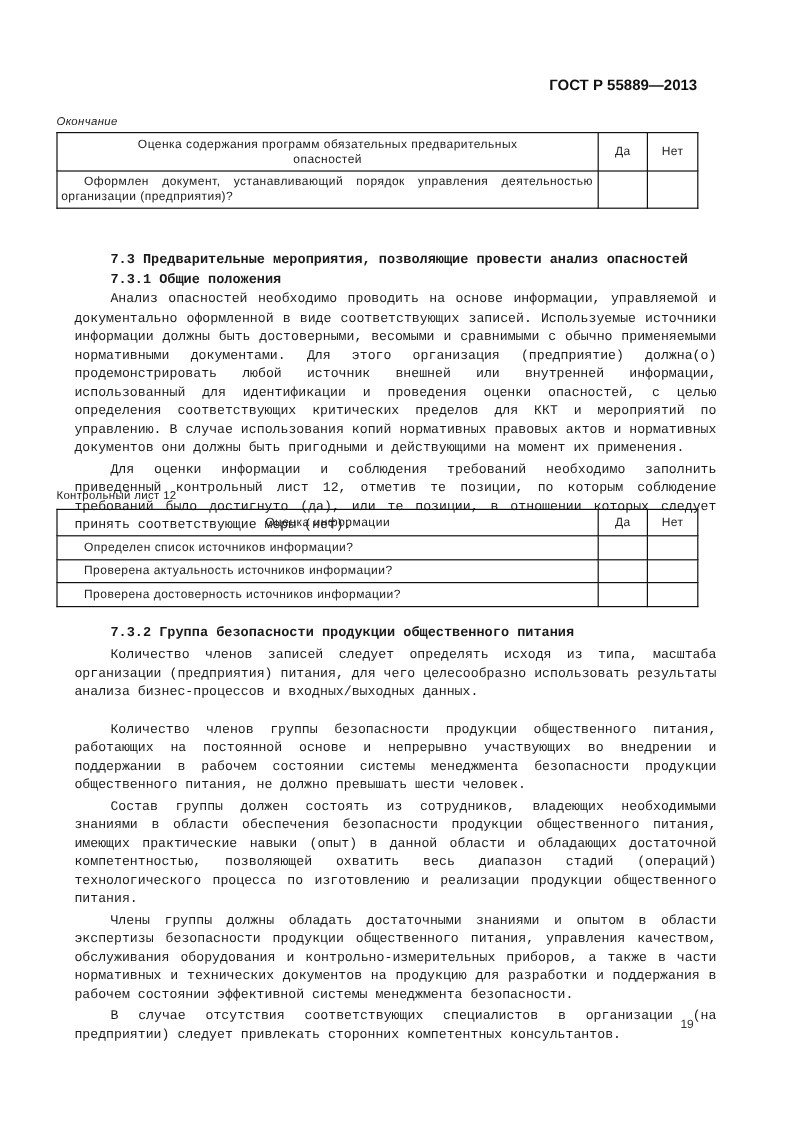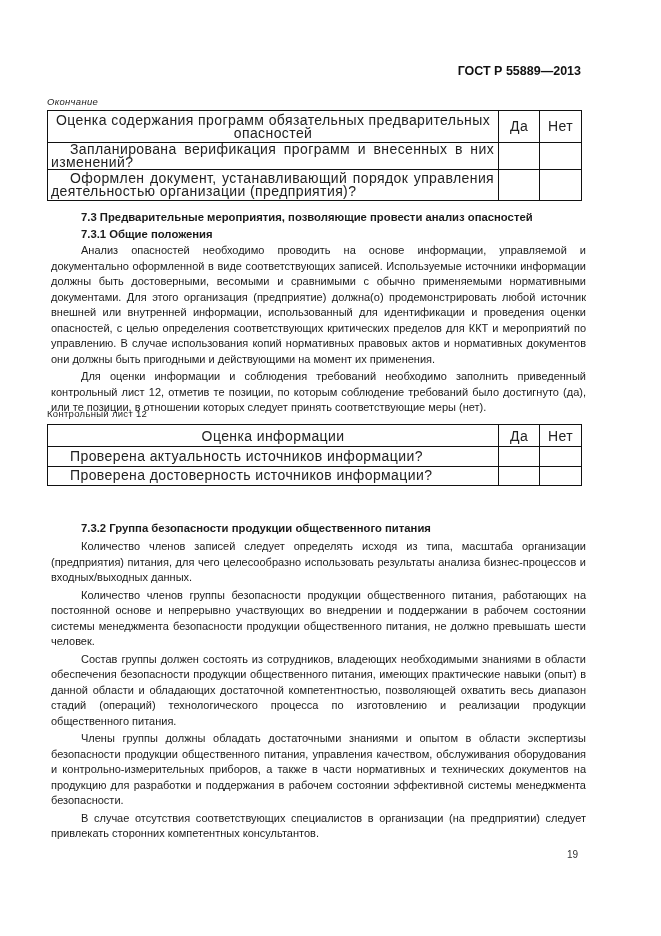--- a/index.html
+++ b/index.html
@@ -1,35 +1,35 @@
 <!DOCTYPE html>
 <html><head>
 <meta charset="utf-8">
 <style>
   html, body { margin: 0; padding: 0; background: #ffffff; }
   body { width: 661px; height: 936px; position: relative; overflow: hidden; color: #1a1a1a; }
   .page { position: absolute; left: 0; top: 0; width: 661px; height: 932px; background: #fff; }
   .hdr { position: absolute; right: 80px; top: 64px; font-family: "Liberation Sans", sans-serif; font-weight: bold; font-size: 12.5px; letter-spacing: 0; color: #111; }
   .caption { position: absolute; left: 47px; font-family: "Liberation Sans", sans-serif; font-size: 9.5px; color: #222; letter-spacing: 0.3px; }
   .caption.italic { font-style: italic; text-align: right; }
-  table.chk { position: absolute; left: 47px; width: 535px; border-collapse: collapse; font-family: "Liberation Sans", sans-serif; font-size: 14px; letter-spacing: 0.4px; color: #222; }
+  table.chk { position: absolute; left: 47px; width: 535px; border-collapse: collapse; font-family: "Liberation Sans", sans-serif; font-size: 10px; letter-spacing: 0.4px; color: #222; }
   table.chk td, table.chk th { border: 1.3px solid #111; padding: 0; font-weight: normal; }
   table.chk th { text-align: center; vertical-align: middle; }
   table.chk td.q { padding-left: 3px; padding-right: 4px; text-indent: 19px; text-align: justify; line-height: 13px; }
   table.chk col.c1 { width: 452px; }
   table.chk col.c2 { width: 41px; }
   table.chk col.c3 { width: 42px; }
   .t1 { top: 110px; }
   .t1 thead th { height: 31px; line-height: 13px; }
   .t1 tr.r1 td { height: 18px; }
   .t1 tr.r2 td { height: 28px; padding-top: 1px; padding-bottom: 1px; }
   .t2 { top: 424px; }
   .t2 thead th { height: 21px; }
   .t2 tbody td { height: 18.5px; }
-  .text { position: absolute; left: 51px; width: 535px; font-family: Liberation Sans, sans-serif; font-size: 11px; line-height: 15.5px; color: #1a1a1a; }
+  .text { position: absolute; left: 62px; width: 535px; font-family: Liberation Mono, monospace; font-size: 11px; line-height: 15.5px; color: #1a1a1a; }
   .text p { margin: 0; text-indent: 30px; text-align: justify; }
   .h { font-weight: bold; font-size: 11.3px; padding-left: 30px; margin: 0; line-height: 17px; }
   .pnum { position: absolute; left: 567px; top: 849px; font-family: "Liberation Sans", sans-serif; font-size: 10px; color: #333; }
 </style>
 </head>
 <body>
 
 <div class="page">
 
   <div class="hdr">ГОСТ Р 55889—2013</div>
@@ -46,25 +46,20 @@
       <tr>
         <th>
           <span>Оценка содержания программ обязательных предварительных</span><br>
           <span>опасностей</span>
         </th>
         <th>Да</th>
         <th>Нет</th>
       </tr>
     </thead>
     <tbody>
-      <tr class="r1">
-        <td class="q">Запланирована верификация программ и внесенных в них изменений?</td>
-        <td></td>
-        <td></td>
-      </tr>
       <tr class="r2">
         <td class="q">Оформлен документ, устанавливающий порядок управления деятельностью организации (предприятия)?</td>
         <td></td>
         <td></td>
       </tr>
     </tbody>
   </table>
 
   <div class="text" style="top:209px">
     <div class="h">7.3  Предварительные мероприятия, позволяющие провести анализ опасностей</div>
@@ -83,35 +78,40 @@
       </colgroup>
     <thead>
       <tr>
         <th>Оценка информации</th>
         <th>Да</th>
         <th>Нет</th>
       </tr>
     </thead>
     <tbody>
       <tr>
+        <td class="q">Определен список источников информации?</td>
+        <td></td>
+        <td></td>
+      </tr>
+      <tr>
         <td class="q">Проверена актуальность источников информации?</td>
         <td></td>
         <td></td>
       </tr>
       <tr>
         <td class="q">Проверена достоверность источников информации?</td>
         <td></td>
         <td></td>
       </tr>
     </tbody>
   </table>
 
   <div class="text" style="top:520px">
     <div class="h">7.3.2  Группа безопасности продукции общественного питания</div>
     <p style="margin-top:2px">Количество членов записей следует определять исходя из типа, масштаба организации (предприятия) питания, для чего целесообразно использовать результаты анализа бизнес-процессов и входных/выходных данных.</p>
-    <p style="margin-top:2px">Количество членов группы безопасности продукции общественного питания, работающих на постоянной основе и непрерывно участвующих во внедрении и поддержании в рабочем состоянии системы менеджмента безопасности продукции общественного питания, не должно превышать шести человек.</p>
+    <p style="margin-top:16px">Количество членов группы безопасности продукции общественного питания, работающих на постоянной основе и непрерывно участвующих во внедрении и поддержании в рабочем состоянии системы менеджмента безопасности продукции общественного питания, не должно превышать шести человек.</p>
     <p style="margin-top:2px">Состав группы должен состоять из сотрудников, владеющих необходимыми знаниями в области обеспечения безопасности продукции общественного питания, имеющих практические навыки (опыт) в данной области и обладающих достаточной компетентностью, позволяющей охватить весь диапазон стадий (операций) технологического процесса по изготовлению и реализации продукции общественного питания.</p>
     <p style="margin-top:2px">Члены группы должны обладать достаточными знаниями и опытом в области экспертизы безопасности продукции общественного питания, управления качеством, обслуживания оборудования и контрольно-измерительных приборов, а также в части нормативных и технических документов на продукцию для разработки и поддержания в рабочем состоянии эффективной системы менеджмента безопасности.</p>
     <p style="margin-top:2px">В случае отсутствия соответствующих специалистов в организации (на предприятии) следует привлекать сторонних компетентных консультантов.</p>
   </div>
 
   <div class="pnum">19</div>
 </div>
 
 </body></html>

